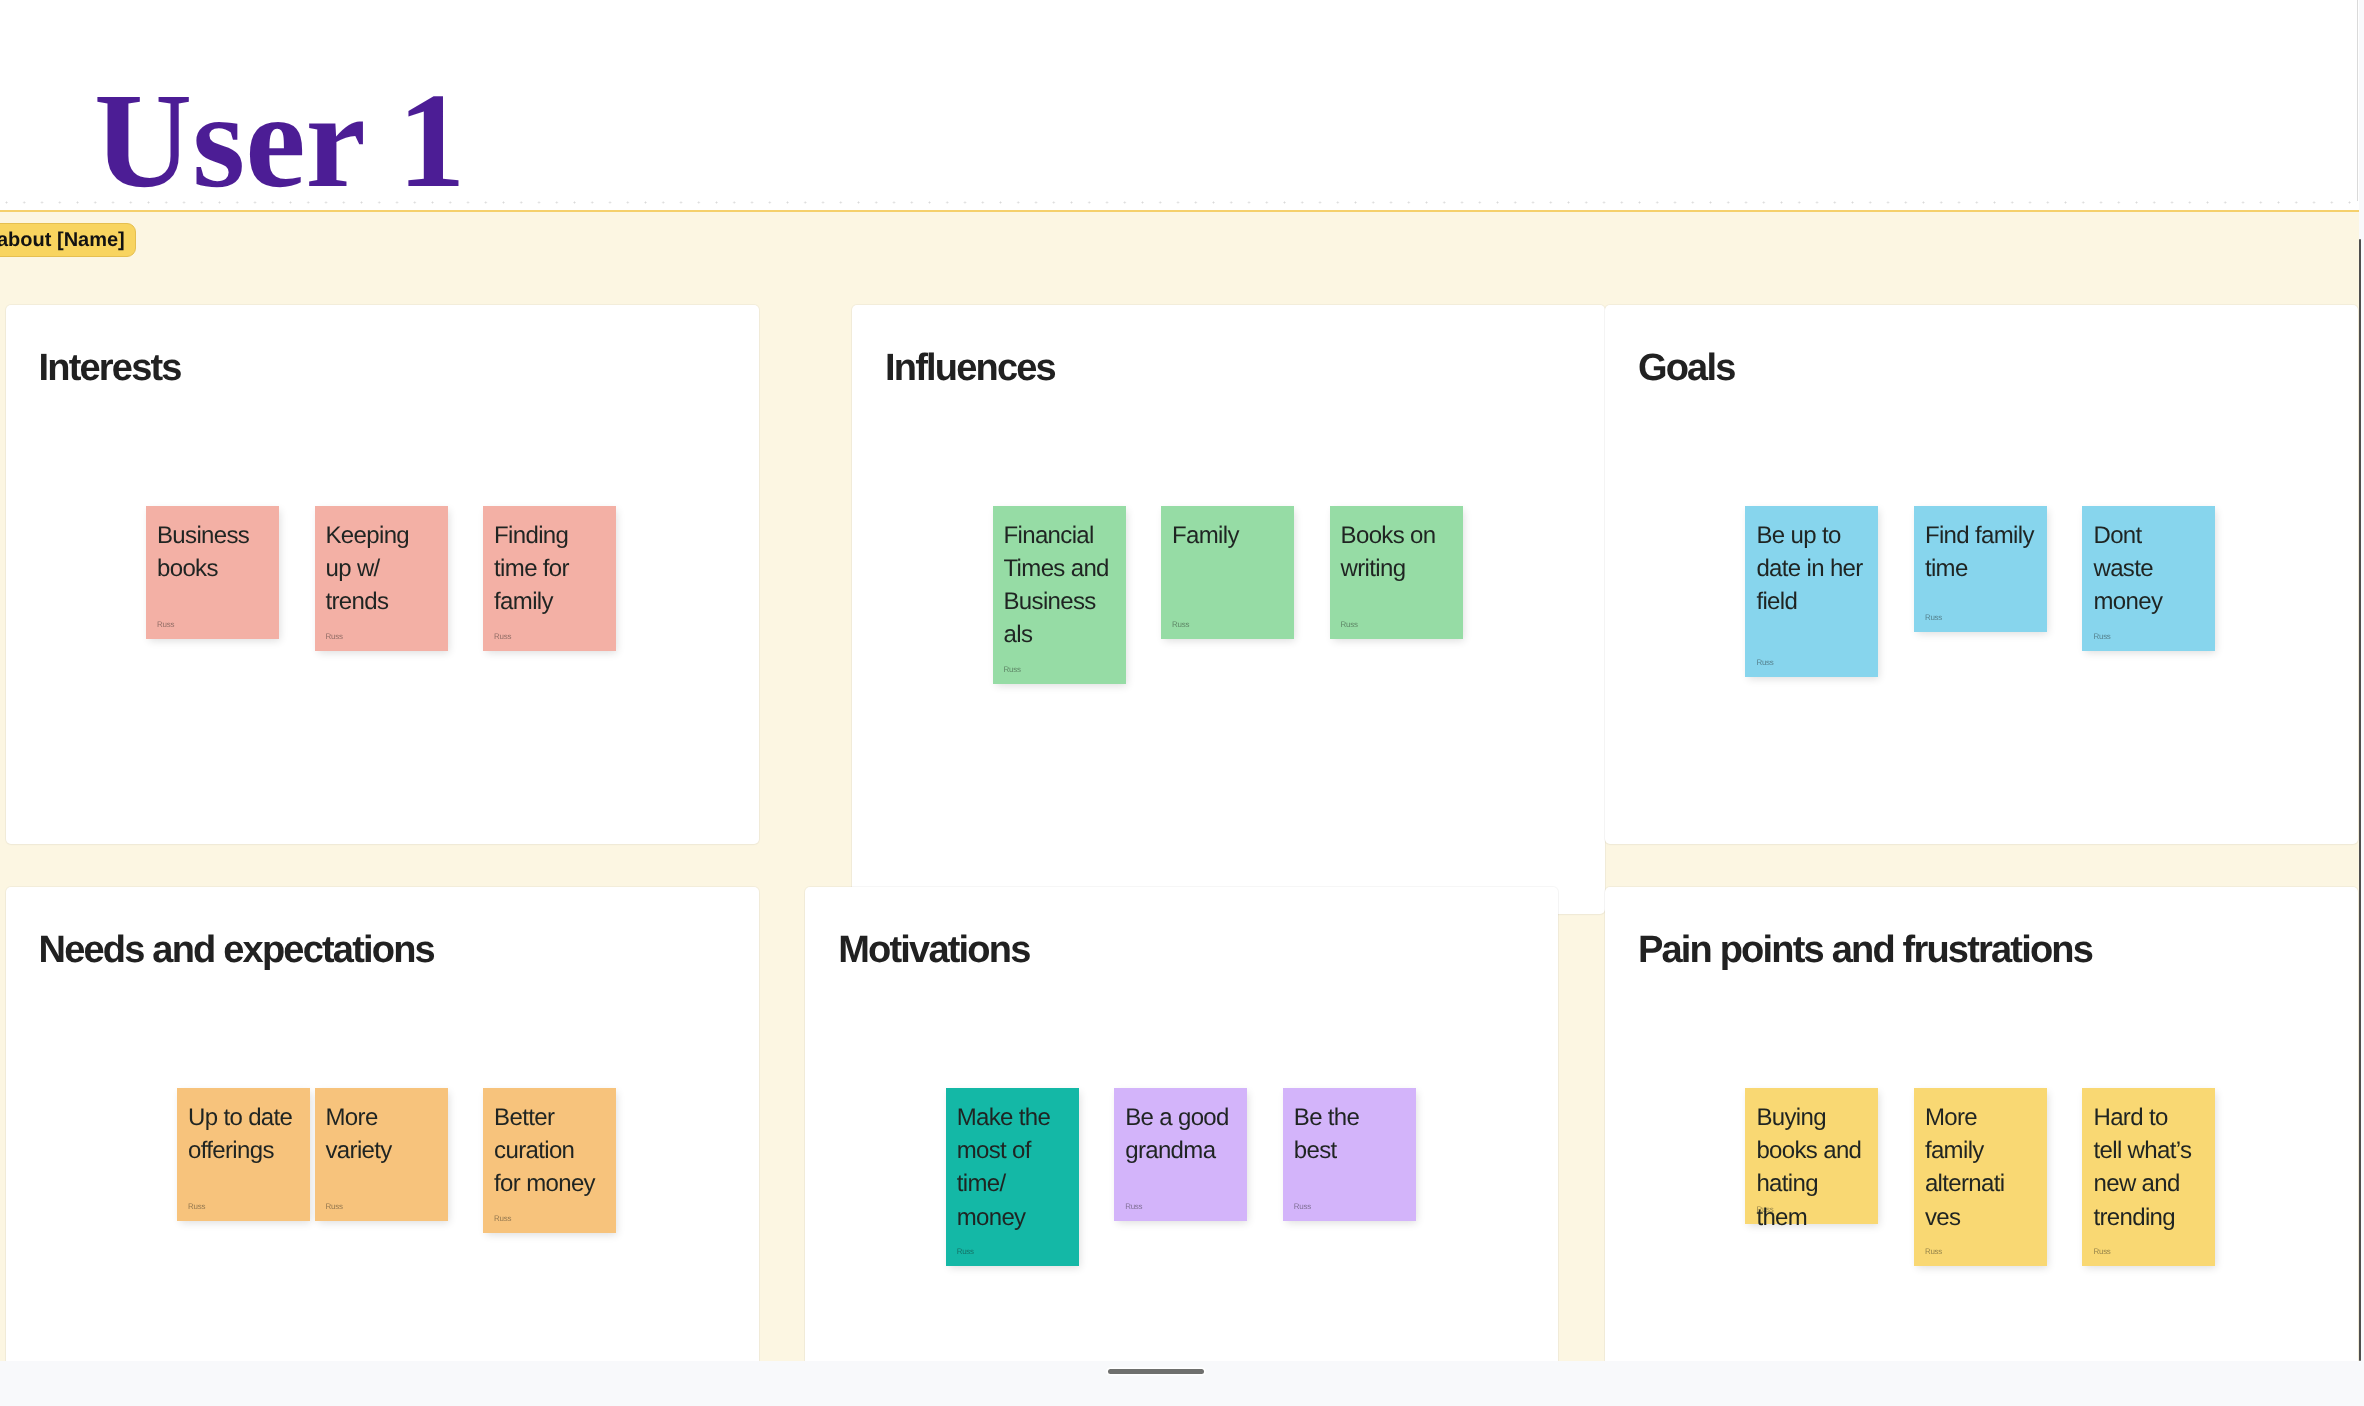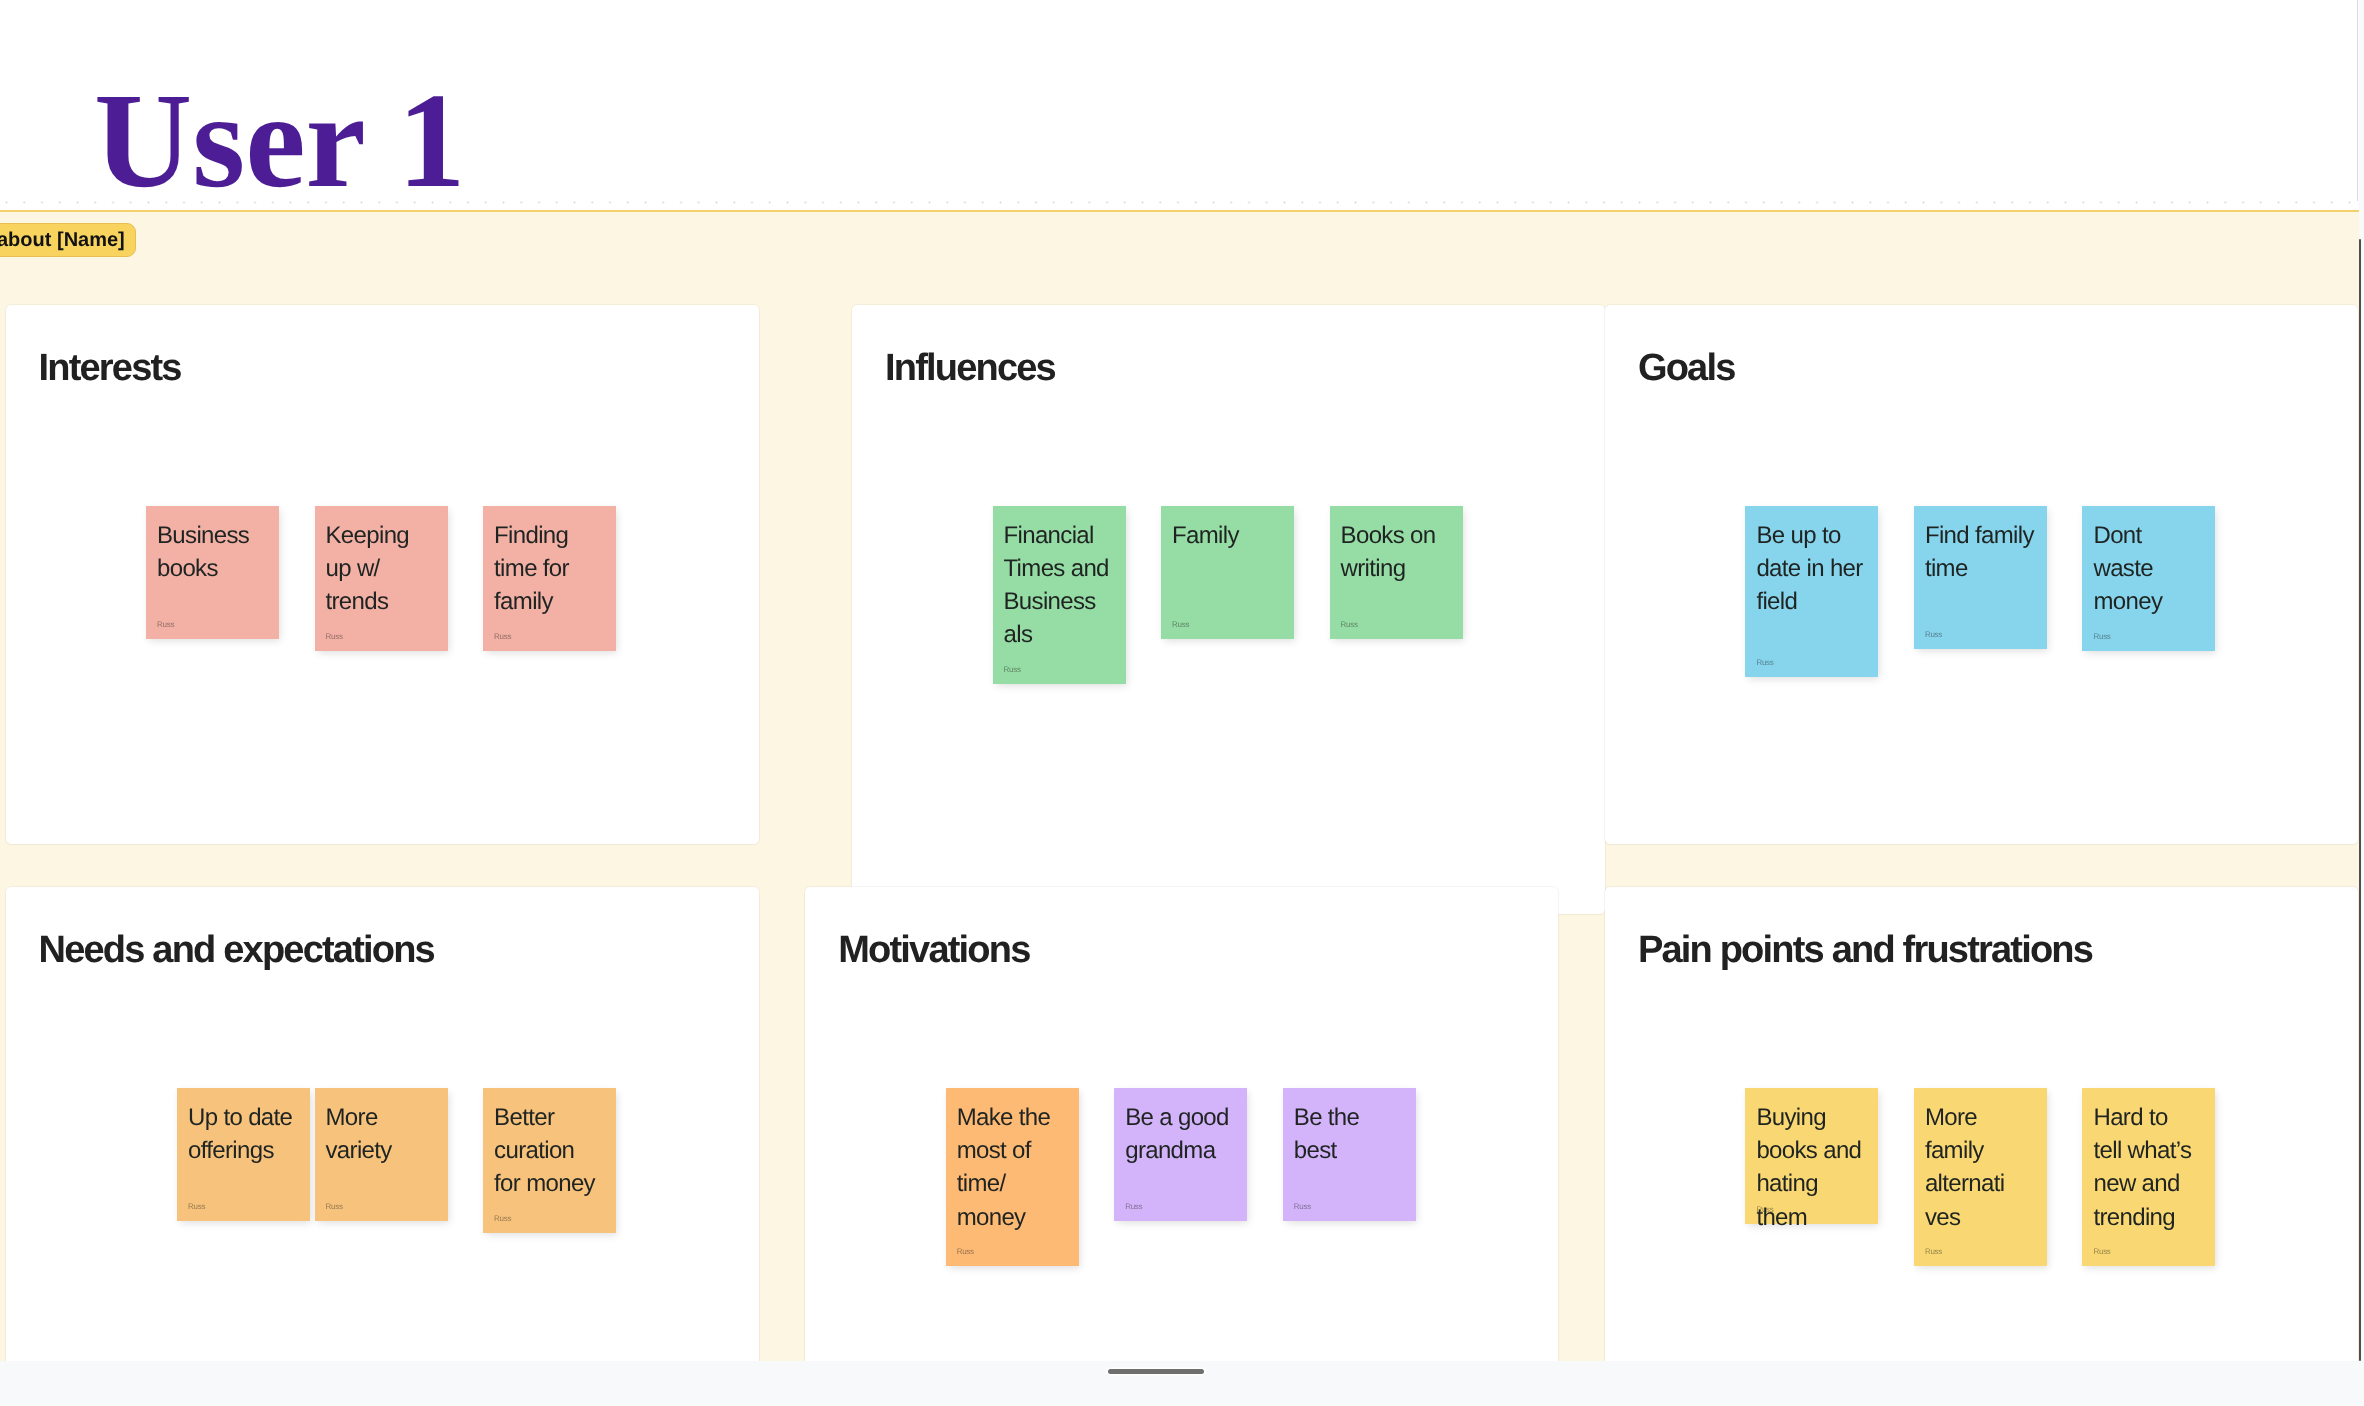--- a/index.html
+++ b/index.html
@@ -103,21 +103,21 @@
             </div>
           </div>
           <div class="card" style="left: 1604.9px; top: 93px; width: 753px; height: 539.3px;">
             <div class="card-title">Goals</div>
             <div class="note" style="background: rgb(135, 213, 237); left: 140.5px; top: 201px; height: 171px;">
               <div class="txt">Be up to
 date in her
 field</div>
               <div class="author">Russ</div>
             </div>
-            <div class="note" style="background: rgb(135, 213, 237); left: 309px; top: 201px; height: 143px;">
+            <div class="note" style="background: rgb(135, 213, 237); left: 309px; top: 201px; height: 126px;">
               <div class="txt">Find family
 time</div>
               <div class="author">Russ</div>
             </div>
             <div class="note" style="background: rgb(135, 213, 237); left: 477.6px; top: 201px; height: 145px;">
               <div class="txt">Dont
 waste
 money</div>
               <div class="author">Russ</div>
             </div>
@@ -136,21 +136,21 @@
             </div>
             <div class="note" style="background: rgb(247, 195, 124); left: 477.6px; top: 201px; height: 145px;">
               <div class="txt">Better
 curation
 for money</div>
               <div class="author">Russ</div>
             </div>
           </div>
           <div class="card" style="left: 805.2px; top: 675.2px; width: 753px; height: 539.3px;">
             <div class="card-title">Motivations</div>
-            <div class="note" style="background: #fdba74; left: 140.5px; top: 201px; height: 178px; padding-left: 20px;">
+            <div class="note" style="background: #14b8a6; left: 140.5px; top: 201px; height: 178px; padding-left: 20px;">
               <div class="txt">Make the
 most of
 time/
 money</div>
               <div class="author">Russ</div>
             </div>
             <div class="note" style="background: rgb(211, 180, 250); left: 309px; top: 201px; height: 133px;">
               <div class="txt">Be a good
 grandma</div>
               <div class="author">Russ</div>

